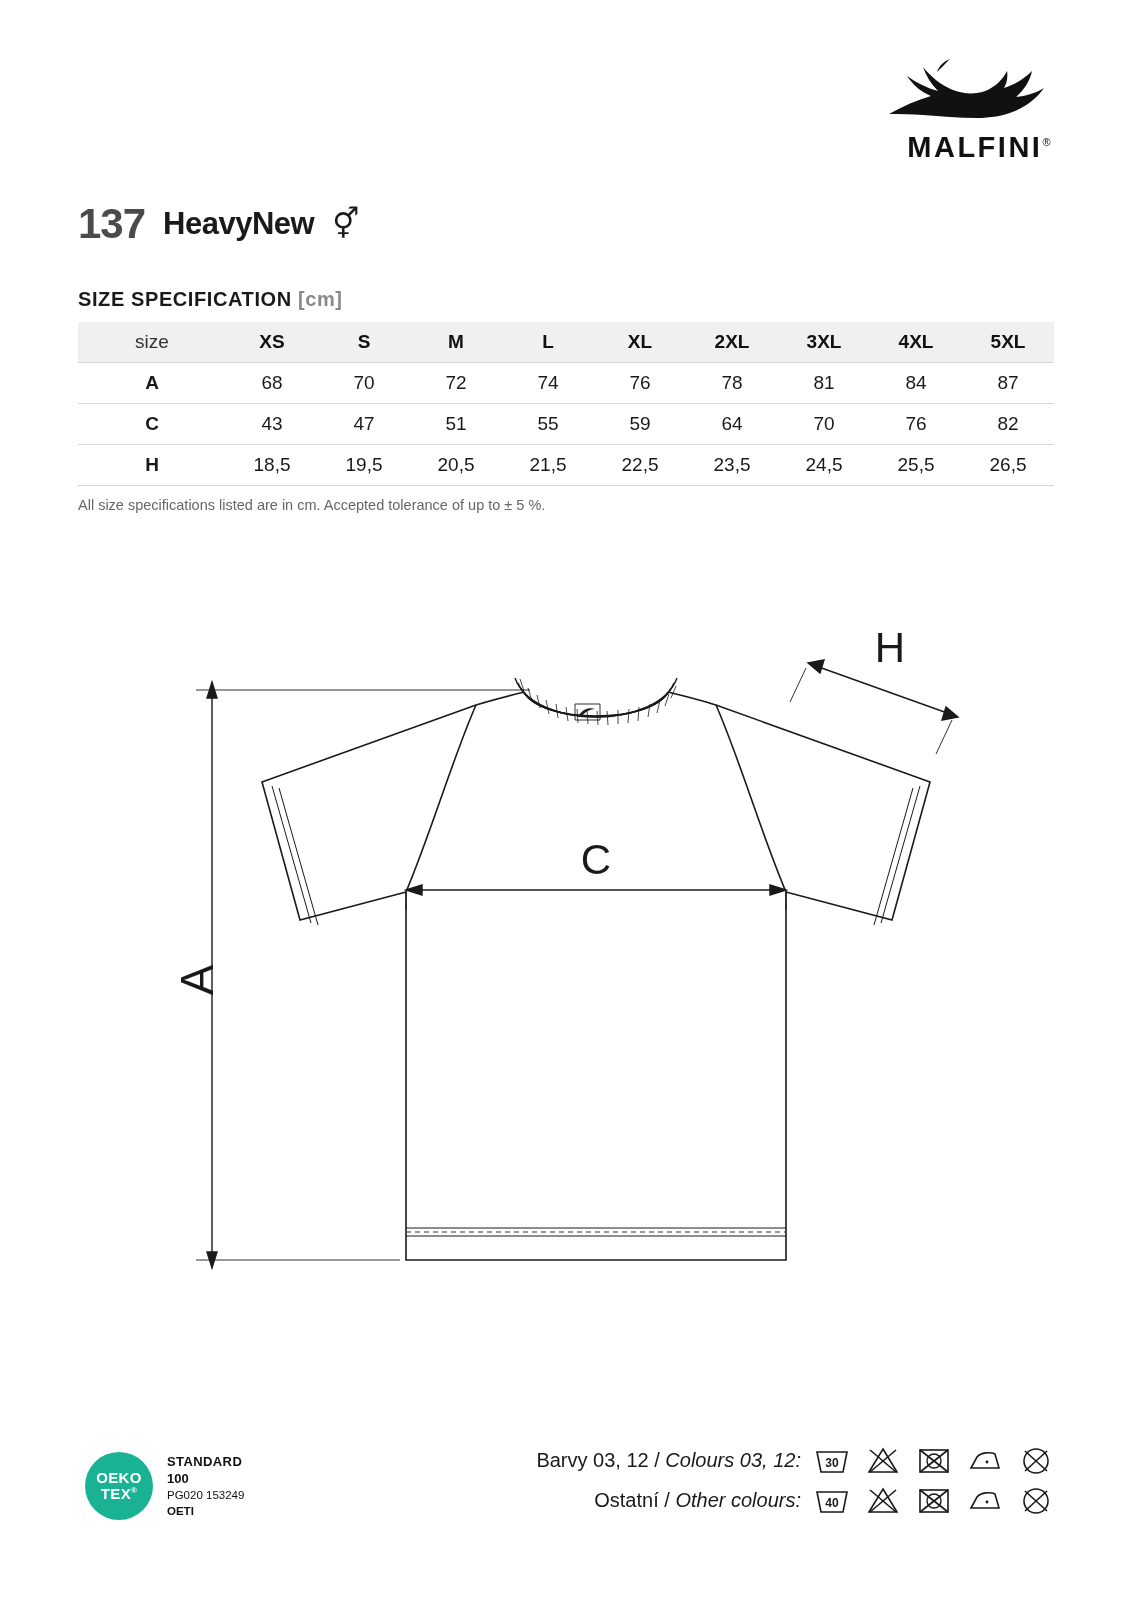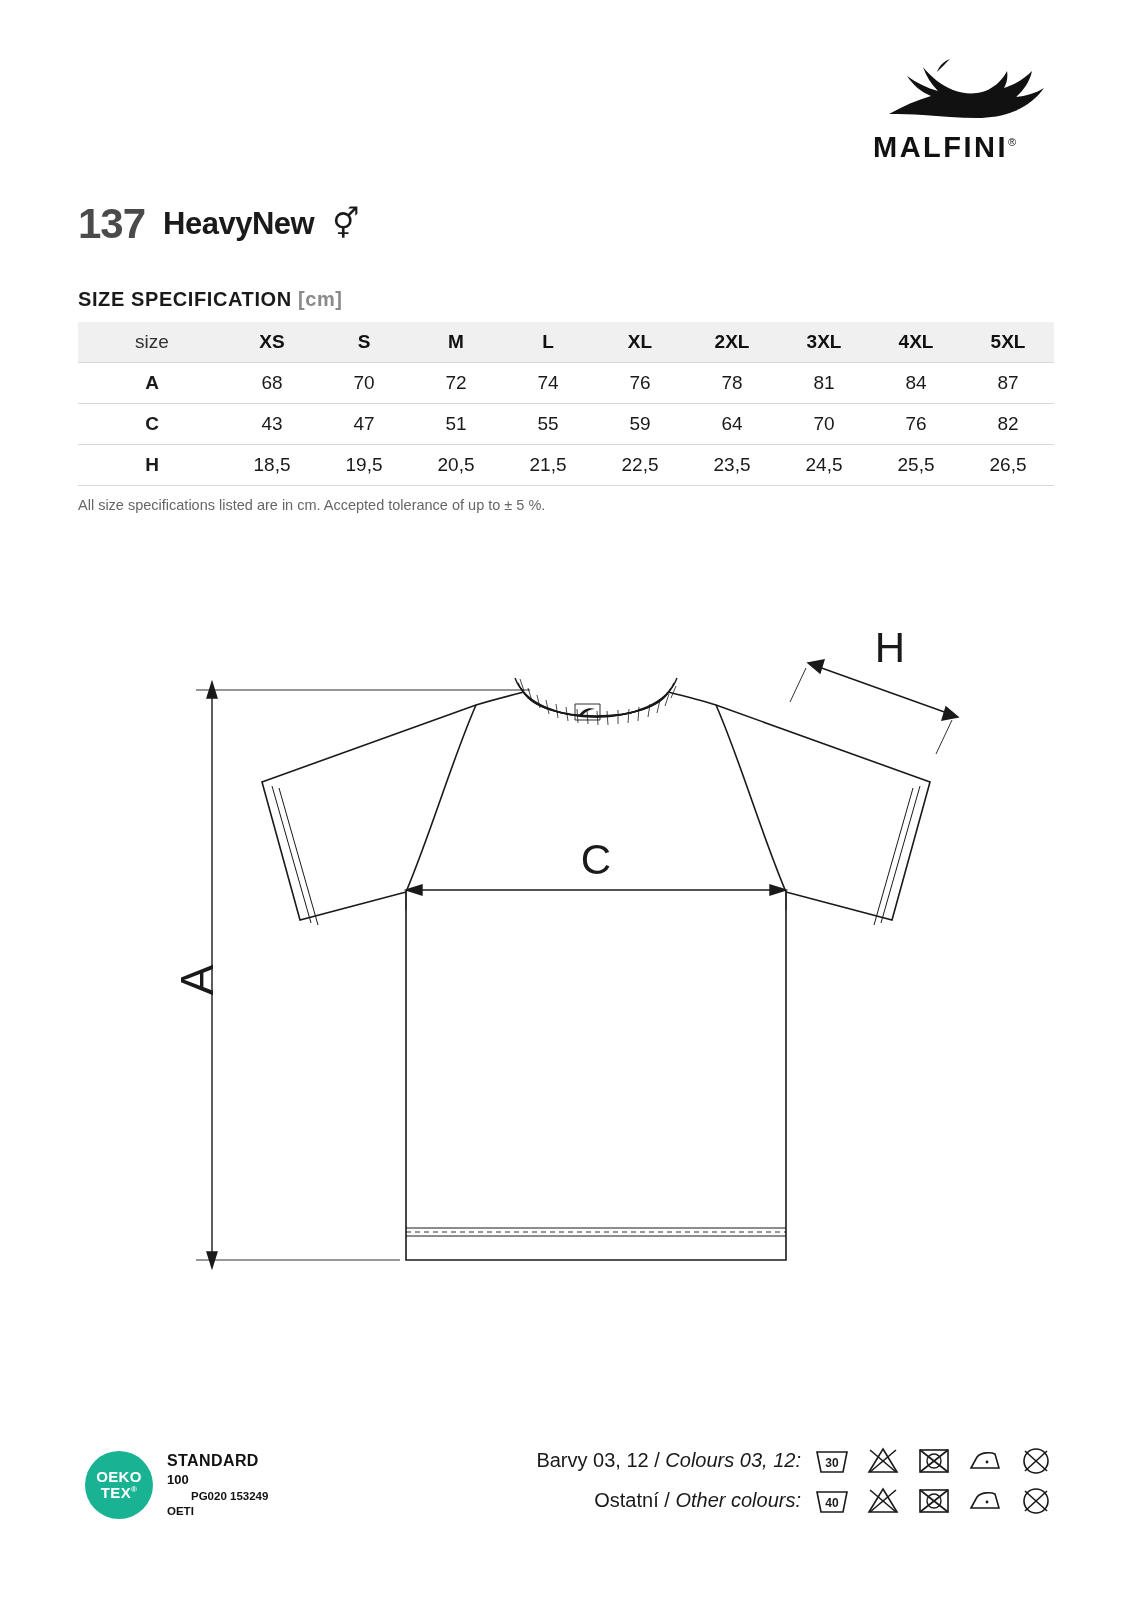--- a/index.html
+++ b/index.html
@@ -8,21 +8,21 @@
     background:#ffffff;
     font-family:"Liberation Sans", sans-serif;
     color:#1a1a1a;
     position:relative;
     overflow:hidden;
   }
 
   
   .logo-block {
     position:absolute; top:52px; right:78px;
-    width:180px; text-align:left;
+    width:180px; text-align:right;
   }
   .logo-bird { display:block; margin:0 auto 6px auto; }
   .logo-word {
     font-size:29px; font-weight:bold; letter-spacing:2.5px;
     color:#111; line-height:1;
   }
   .logo-word sup { font-size:11px; vertical-align:super; font-weight:normal; }
 
   
   .title-row {
@@ -79,23 +79,23 @@
     display:flex; align-items:center; gap:14px;
   }
   .oeko-badge {
     width:68px; height:68px; border-radius:50%;
     background:#19b394; color:#fff;
     display:flex; flex-direction:column; align-items:center; justify-content:center;
     font-size:15px; font-weight:bold; line-height:1.05; letter-spacing:0.3px;
   }
   .oeko-badge .r { font-size:8px; vertical-align:super; }
   .oeko-text { font-size:12.5px; color:#111; line-height:1.35; }
-  .oeko-text .std { font-weight:bold; font-size:16px; letter-spacing:0.4px; }
+  .oeko-text .std { font-weight:bold; font-size:13px; letter-spacing:0.4px; }
   .oeko-text .hundred { font-weight:bold; font-size:13px; }
-  .oeko-text .code { font-weight:bold; font-size:11.5px;margin-left:24px; }
+  .oeko-text .code { font-weight:normal; font-size:11.5px; }
   .oeko-text .inst { font-weight:bold; font-size:11.5px; }
 
   .care-block {
     position:absolute; right:78px; bottom:78px;
     width:460px;
   }
   .care-row {
     display:flex; align-items:center; justify-content:flex-end;
     gap:14px; height:40px;
   }

